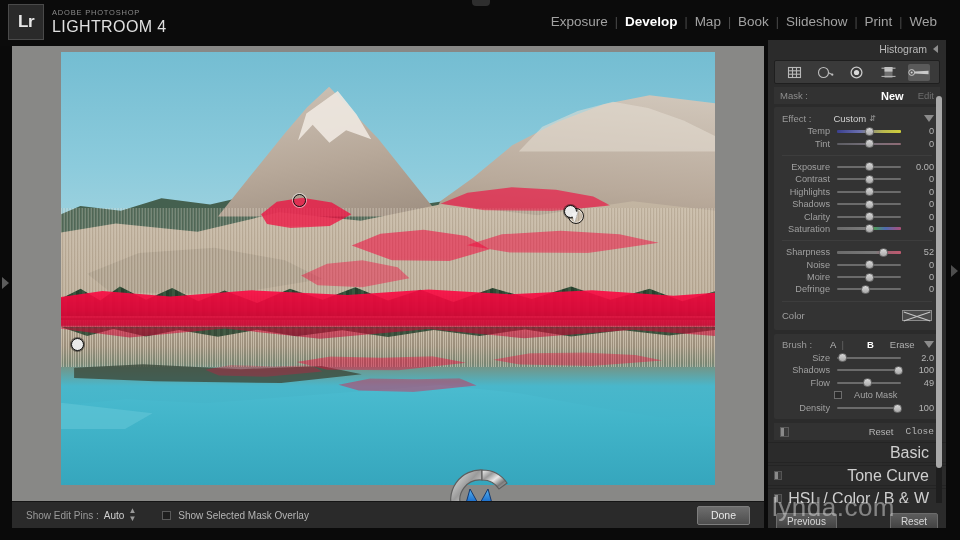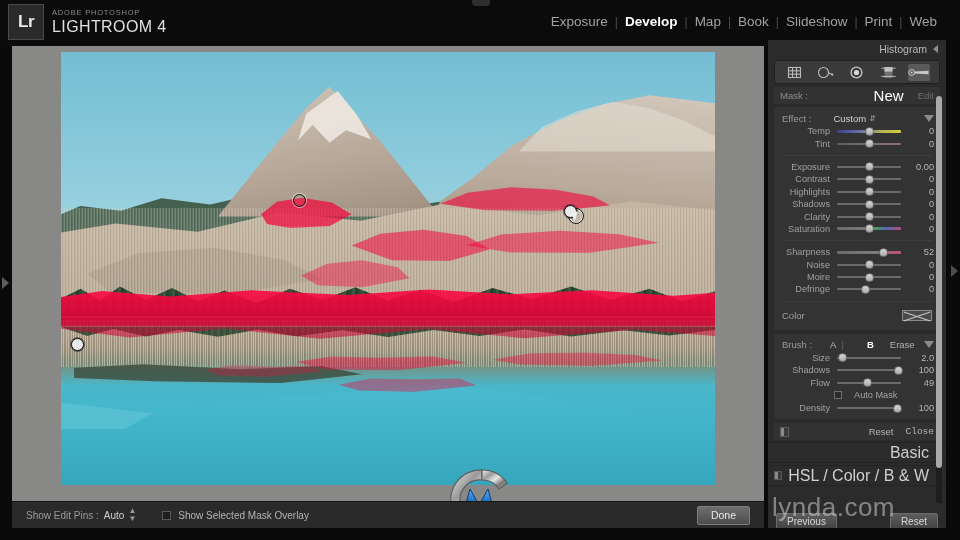--- a/index.html
+++ b/index.html
@@ -305,21 +305,21 @@
   }
   .tool { width:22px; height:17px; display:flex; align-items:center;
           justify-content:center; cursor:pointer; border-radius:2px; }
   .tool.active { background:#5a5a5a; }
 
   .maskrow {
     margin:3px 6px 0 6px; height:17px; display:flex; align-items:center;
     background:#323232; padding:0 6px;
   }
   .maskrow .lbl { color:#8e8e8e; font-size:9.5px; }
-  .maskrow .new { color:#ffffff; font-size:15px; margin-left:auto; cursor:pointer; font-weight:normal;}
+  .maskrow .new { color:#ffffff; font-size:11px; margin-left:auto; cursor:pointer; font-weight:bold;}
   .maskrow .edit { color:#6f6f6f; font-size:9.5px; margin-left:14px; cursor:pointer; }
 
   .sliderbox {
     margin:3px 6px 0 6px; background:#333333; border-radius:2px;
     padding:4px 0 5px 0;
   }
   .effectrow { display:flex; align-items:center; height:14px; padding:0 6px 0 8px; }
   .effectrow .lbl { color:#9a9a9a; font-size:9.5px; }
   .effectrow .val { color:#d2d2d2; font-size:9.5px; margin-left:22px; cursor:pointer;}
   .effectrow .updown { margin-left:3px; color:#9a9a9a; font-size:8px; }
@@ -804,20 +804,25 @@
       <span class="reset">Reset</span>
       <span class="close">Close</span>
     </div>
 
     <div class="panelhdr">
       <span class="ttl">Basic</span>
       <span class="tri-small arr"></span>
     </div>
     <div class="panelhdr">
       <span class="sw"></span>
+      <span class="ttl">Tone Curve</span>
+      <span class="tri-small arr"></span>
+    </div>
+    <div class="panelhdr">
+      <span class="sw"></span>
       <span class="ttl">HSL / Color / B &amp; W</span>
       <span class="tri-small arr"></span>
     </div>
 
     <div class="scrollbar">
       <div class="thumb"></div>
     </div>
   </div>
 
   <div class="rp-bottom">

